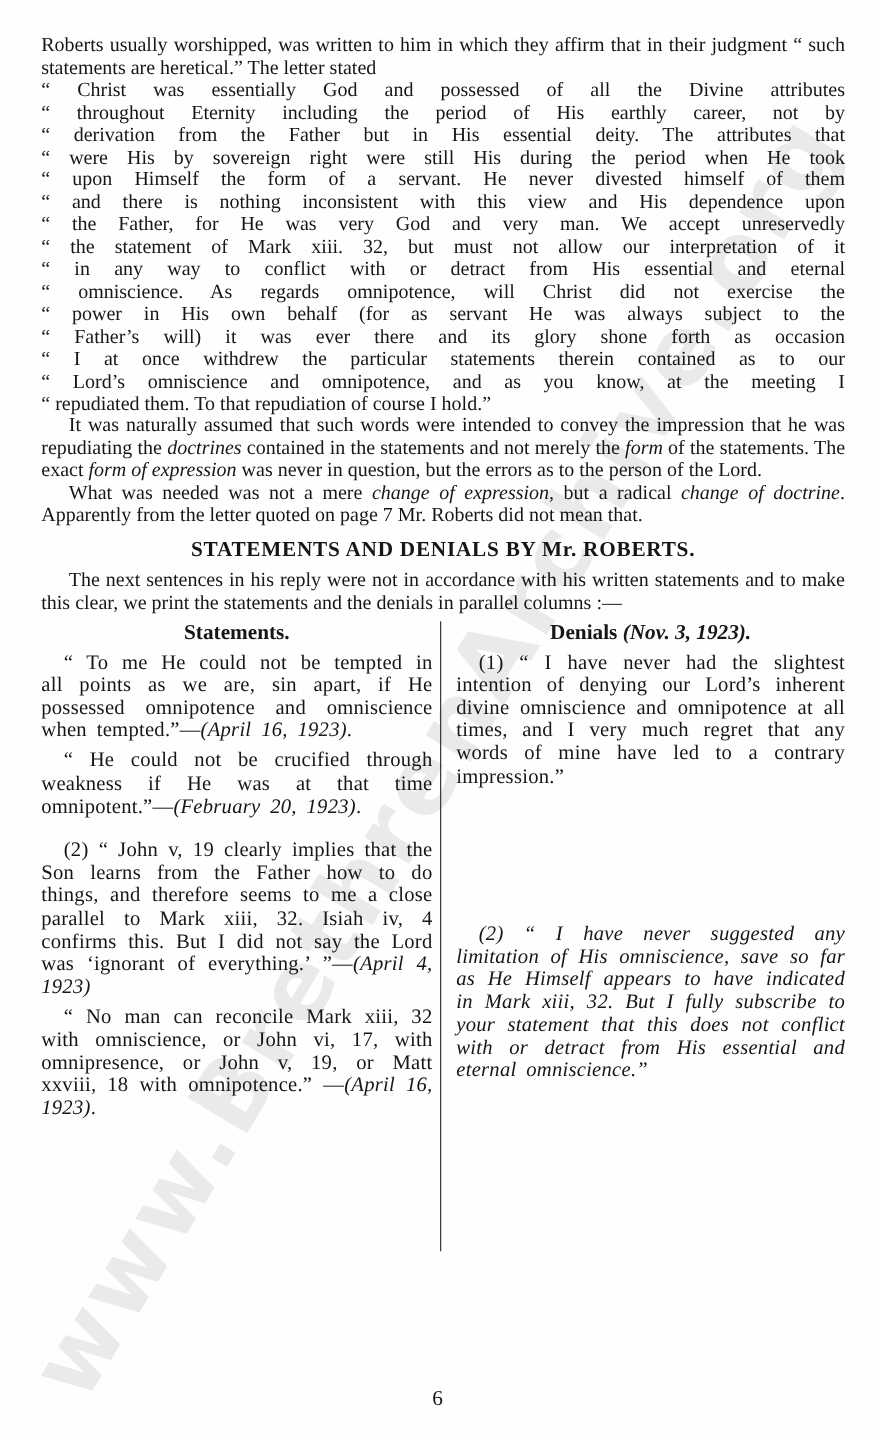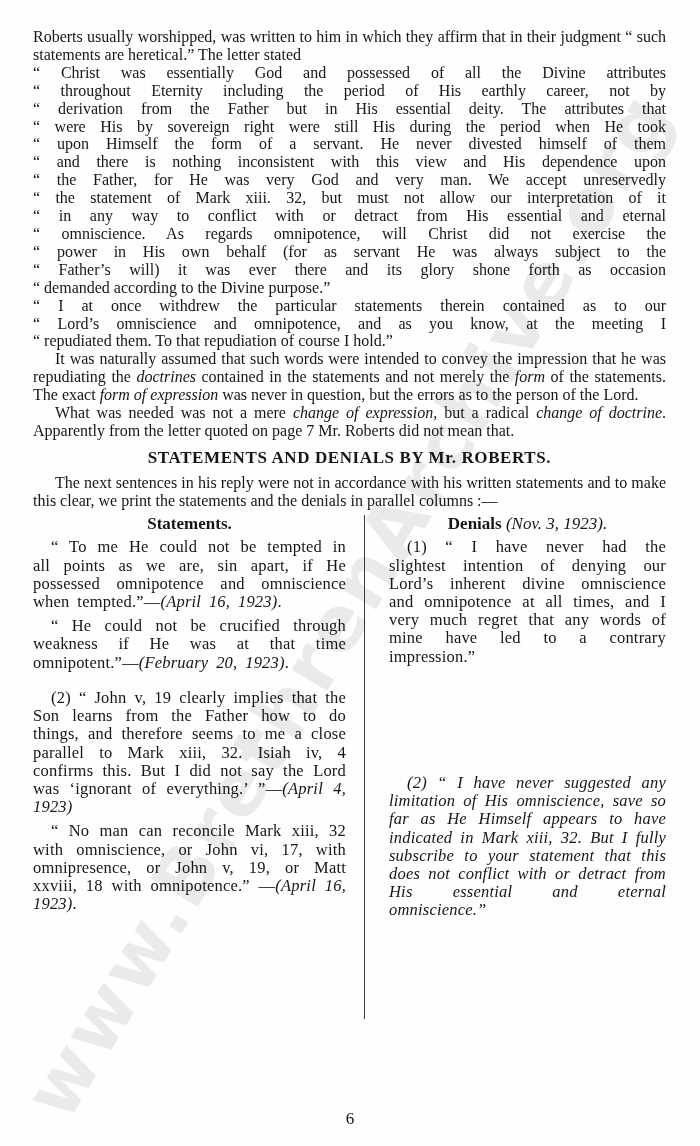--- a/index.html
+++ b/index.html
@@ -24,21 +24,21 @@
     letter-spacing: 3px;
     white-space: nowrap;
     color: #000;
     opacity: 0.075;
     z-index: 0;
     pointer-events: none;
   }
 
   .content {
     position: absolute;
-    left: 33px; right: 34px; top: 28px;
+    left: 33px; right: 24px; top: 28px;
     z-index: 1;
     font-size: 16px;
     line-height: 17.9px;
     text-align: justify;
   }
   .content p { margin: 0; }
   p.indent { text-indent: 22px; }
 
   .qblock { }
   .qline { text-align: justify; text-align-last: justify; }
@@ -47,32 +47,32 @@
   h2.section-heading {
     text-align: left;
     font-size: 17px;
     font-weight: 700;
     letter-spacing: 0.6px;
     margin: 9px 0 7px 0;
     text-align-last: center;
   }
   p.sec-intro { text-indent: 22px; }
 
-  .cols { display: flex; margin-top: 5px; min-height: 510px; align-items: stretch; gap: 12px; }
+  .cols { display: flex; margin-top: 5px; min-height: 510px; align-items: stretch; }
   .col { }
   .col-left { width: 313px; }
   .divider { width: 1px; background: #3c3c3c; margin-left: 6px; height: 504px; }
   .col-right { flex: 1; margin-left: 12px; }
 
   .colhead {
     text-align: center; text-align-last: center;
     font-weight: 700; font-size: 17px;
     margin-bottom: 6px;
   }
-  .colhead .colhead-italic { font-weight: 400; font-style: italic; }
+  .colhead .colhead-italic { font-weight: 700; font-style: italic; }
 
   .col p {
     text-indent: 18px;
     margin: 0 0 6px 0;
     font-size: 16.5px;
     line-height: 18.2px;
     word-spacing: 3.5px;
     letter-spacing: 0.2px;
   }
   .col p.gap-before { margin-top: 17px; }
@@ -104,21 +104,20 @@
       <div class="qline">“ derivation from the Father but in His essential deity.   The attributes that</div>
       <div class="qline">“ were His by sovereign right were still His during the period when He took</div>
       <div class="qline">“ upon Himself the form of a servant.   He never divested himself of them</div>
       <div class="qline">“ and there is nothing inconsistent with this view and His dependence upon</div>
       <div class="qline">“ the Father, for He was very God and very man.   We accept unreservedly</div>
       <div class="qline">“ the statement of Mark xiii. 32, but must not allow our interpretation of it</div>
       <div class="qline">“ in any way to conflict with or detract from His essential and eternal</div>
       <div class="qline">“ omniscience.   As regards omnipotence, will Christ did not exercise the</div>
       <div class="qline">“ power in His own behalf (for as servant He was always subject to the</div>
       <div class="qline">“ Father’s will) it was ever there and its glory shone forth as occasion</div>
-      <div class="qline qlast">“ demanded according to the Divine purpose.”</div>
     </div>
 
 
     <div class="qblock">
       <div class="qline">“ I at once withdrew the particular statements therein contained as to our</div>
       <div class="qline">“ Lord’s omniscience and omnipotence, and as you know, at the meeting I</div>
       <div class="qline qlast">“ repudiated them.   To that repudiation of course I hold.”</div>
     </div>
 
     <p class="indent"><span>It was naturally assumed that such words were intended to convey the impression that he was repudiating the </span><i>doctrines</i><span> contained in the statements and not merely the </span><i>form</i><span> of the statements.   The exact </span><i>form of expression</i><span> was never in question, but the errors as to the person of the Lord.</span></p>

